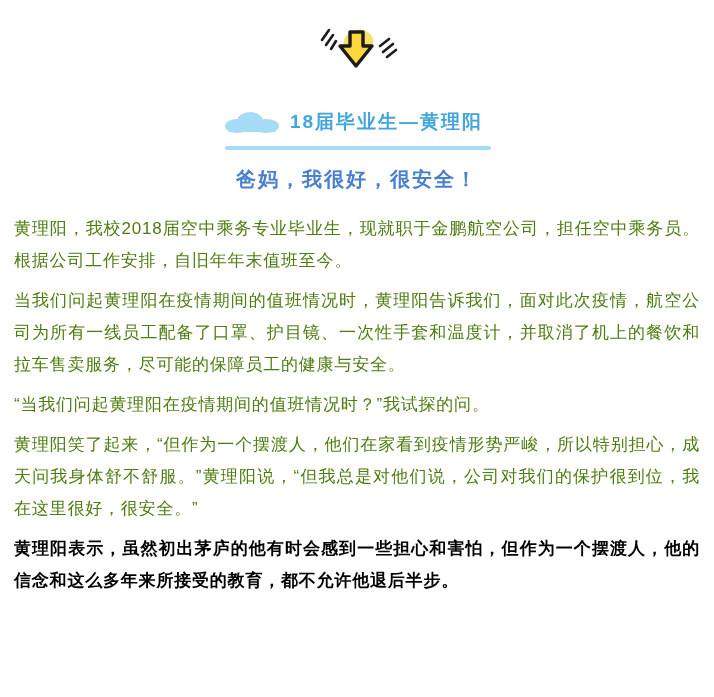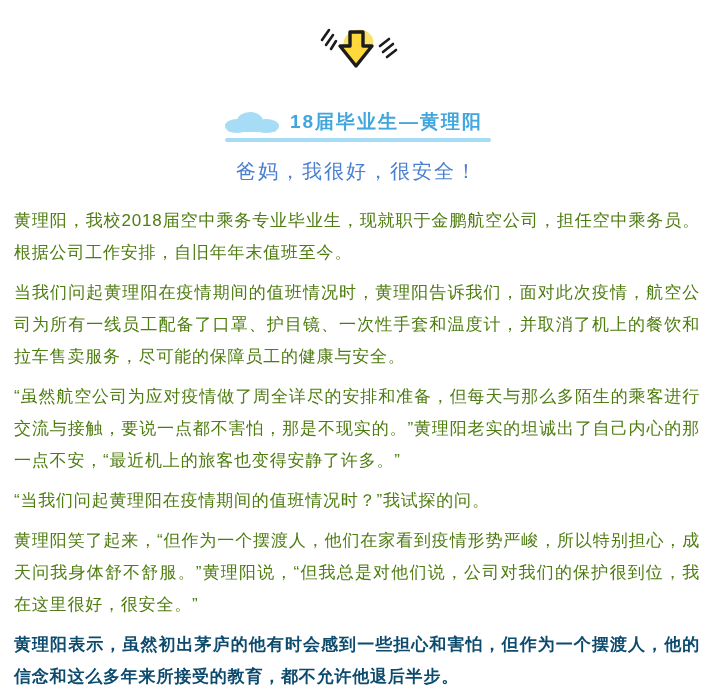--- a/index.html
+++ b/index.html
@@ -27,21 +27,21 @@
   
   .badge-row {
     display: flex;
     justify-content: center;
   }
   .badge {
     position: relative;
     display: flex;
     align-items: flex-end;
     gap: 9px;
-    padding: 0 8px 8px 0;
+    padding: 0 8px 16px 0;
   }
   .badge-underline {
     position: absolute;
     left: 2px;
     right: 0;
     bottom: 0;
     height: 4px;
     background: #a6dcf5;
     border-radius: 2px;
   }
@@ -53,39 +53,39 @@
     letter-spacing: 2px;
     line-height: 1.2;
     position: relative;
   }
   
   .title {
     margin-top: 16px;
     text-align: center;
     color: #4a7fd0;
     font-size: 20px;
-    font-weight: normal;
+    font-weight: bold;
     letter-spacing: 2px;
   }
   
   .article {
     margin-top: 20px;
     padding: 0 14px;
   }
   .article p {
     color: #4d7c0f;
     font-size: 17px;
     line-height: 32px;
     letter-spacing: 0.8px;
     text-align: justify;
     margin-bottom: 8px;
   }
   .article p.emphasis,
   .article .emphasis-inline {
-    color: #0c4a6e;
+    color: #000000;
     font-weight: bold;
   }
 </style>
 </head>
 <body>
 
 <div class="page">
 
   <div class="arrow-wrap">
     <svg width="130" height="50" viewBox="0 0 130 50">
@@ -121,20 +121,19 @@
       </span>
       <span class="badge-label">18届毕业生—黄理阳</span>
     </div>
   </div>
 
   <div class="title">爸妈，我很好，很安全！</div>
 
   <div class="article">
     <p>黄理阳，我校2018届空中乘务专业毕业生，现就职于金鹏航空公司，担任空中乘务员。根据公司工作安排，自旧年年末值班至今。</p>
     <p>当我们问起黄理阳在疫情期间的值班情况时，黄理阳告诉我们，面对此次疫情，航空公司为所有一线员工配备了口罩、护目镜、一次性手套和温度计，并取消了机上的餐饮和拉车售卖服务，尽可能的保障员工的健康与安全。</p>
-    <p>“虽然航空公司为应对疫情做了周全详尽的安排和准备，但每天与那么多陌生的乘客进行交流与接触，要说一点都不害怕，那是不现实的。”黄理阳老实的坦诚出了自己内心的那一点不安，“最近机上的旅客也变得安静了许多。”</p>
     <p>“当我们问起黄理阳在疫情期间的值班情况时？”我试探的问。</p>
     <p>黄理阳笑了起来，“但作为一个摆渡人，他们在家看到疫情形势严峻，所以特别担心，成天问我身体舒不舒服。”黄理阳说，“但我总是对他们说，公司对我们的保护很到位，我在这里很好，很安全。”</p>
     <p class="emphasis">黄理阳表示，虽然初出茅庐的他有时会感到一些担心和害怕，但作为一个摆渡人，他的信念和这么多年来所接受的教育，都不允许他退后半步。</p>
 
   </div>
 
 </div>
 
 </body></html>

